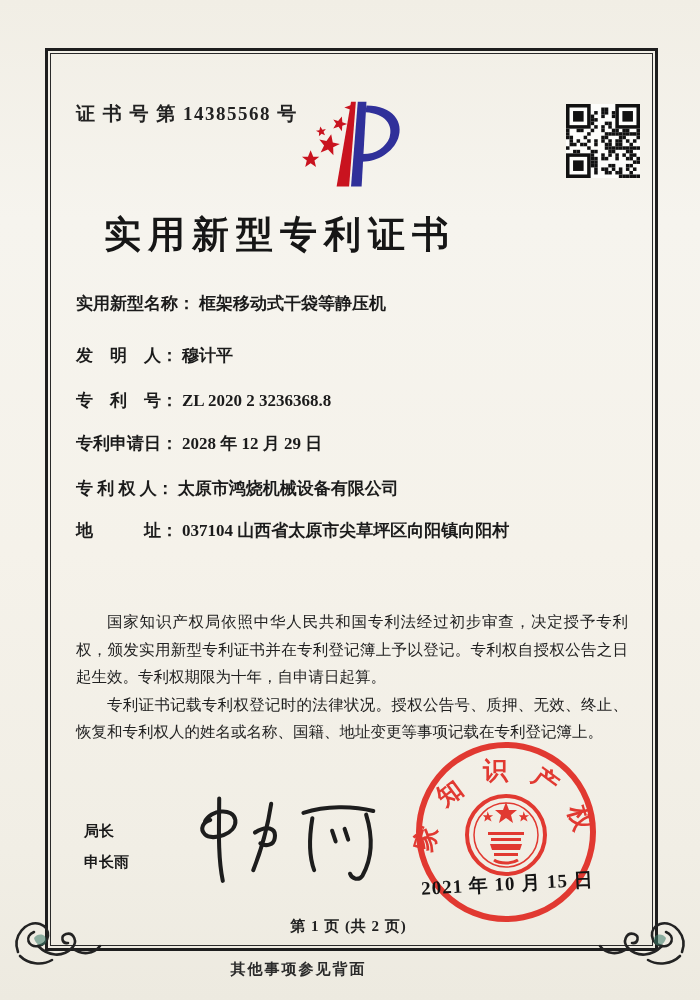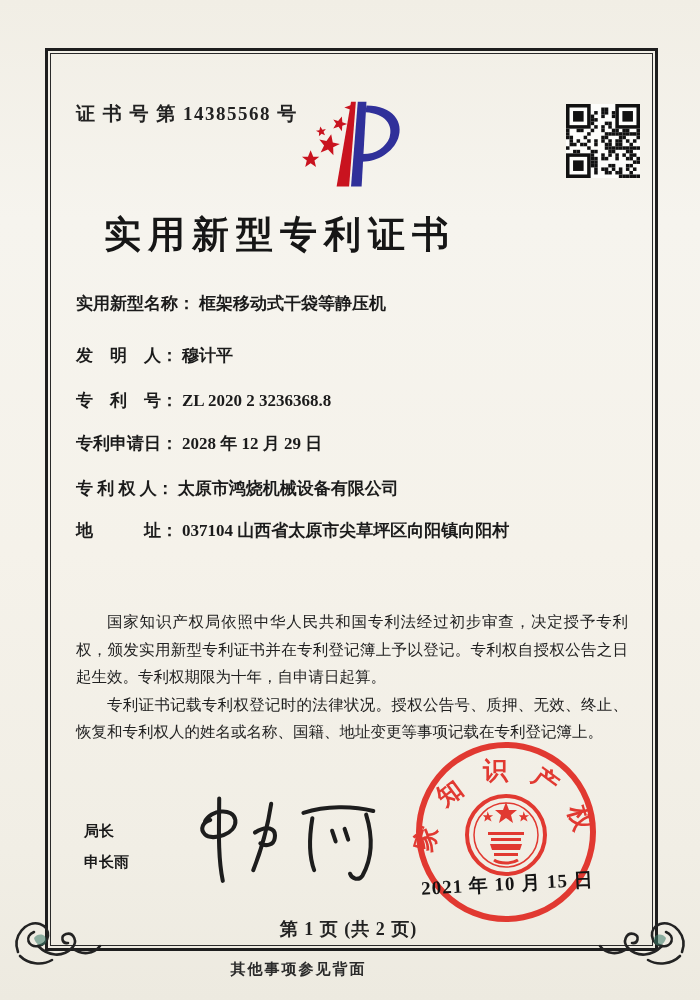--- a/index.html
+++ b/index.html
@@ -48,21 +48,21 @@
   }
   .signature{position:absolute;left:178px;top:782px;width:215px;height:110px;}
   .seal{position:absolute;left:410px;top:736px;width:192px;height:192px;}
   .sealdate{
     position:absolute;left:421px;top:871px;width:180px;
     font-size:19px;font-weight:700;color:#151515;letter-spacing:1px;
     transform:rotate(-3deg);white-space:nowrap;
   }
   .pagefoot{
     position:absolute;left:45px;top:917px;width:607px;text-align:center;
-    font-size:18px;font-weight:600;letter-spacing:1px;color:#222;
+    font-size:15px;font-weight:600;letter-spacing:1px;color:#222;
   }
   .backnote{
     position:absolute;left:0;top:960px;width:597px;text-align:center;
     font-size:15px;font-weight:600;letter-spacing:2px;color:#2a2a2a;
   }
   .corner{position:absolute;width:96px;height:52px;}
   .corner.bl{left:8px;top:916px;}
   .corner.br{right:8px;top:916px;transform:scaleX(-1);}
 </style>
 </head>

